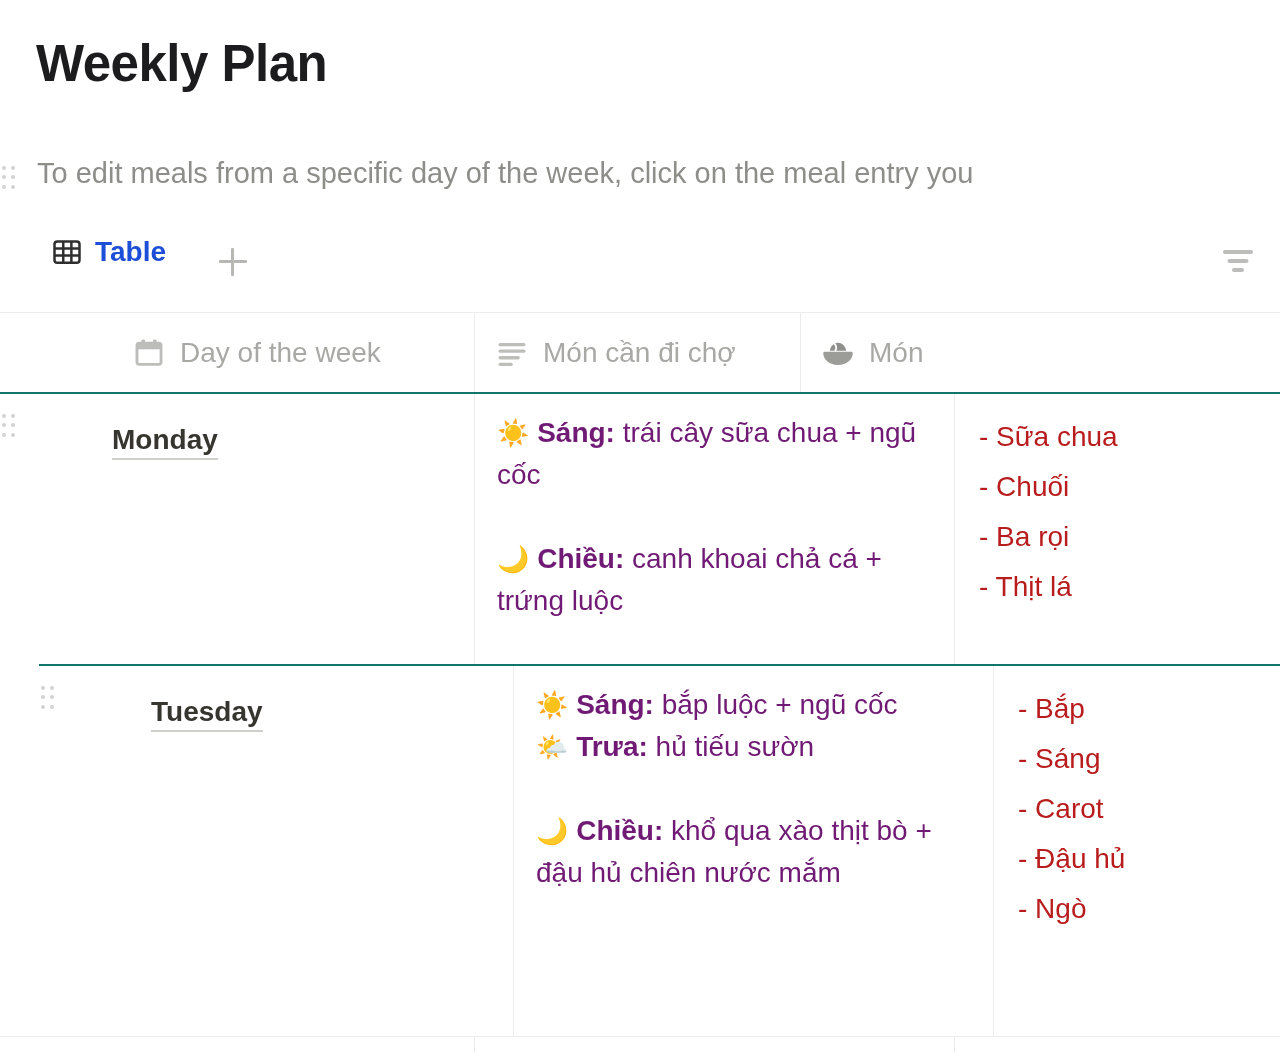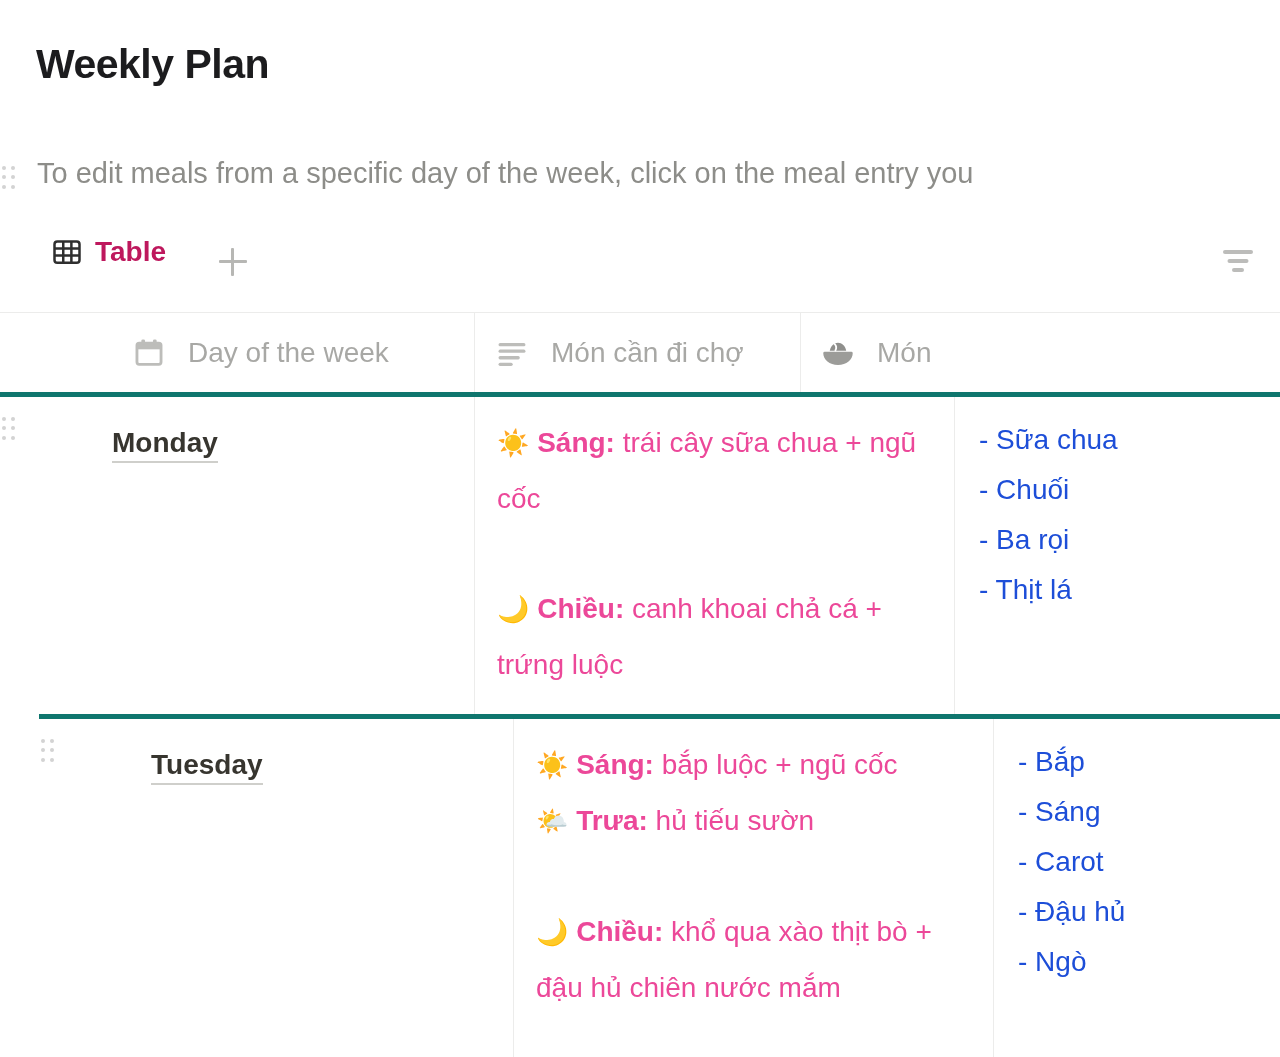--- a/index.html
+++ b/index.html
@@ -21,21 +21,21 @@
     width: 1280px;
     height: 1057px;
     background: #ffffff;
   }
 
   
   .page-title {
     position: absolute;
     left: 36px;
     top: 28px;
-    font-size: 41px;
+    font-size: 51px;
     line-height: 72px;
     font-weight: 700;
     letter-spacing: -0.5px;
     color: #1c1c1e;
     white-space: nowrap;
   }
 
   
   .desc-block {
     position: absolute;
@@ -96,21 +96,21 @@
     cursor: pointer;
   }
   .grid-icon {
     width: 30px;
     height: 30px;
     display: block;
   }
   .view-tab-label {
     font-size: 28px;
     font-weight: 700;
-    color: #be185d;
+    color: #1d4ed8;
     line-height: 30px;
   }
   .add-view-btn {
     position: absolute;
     left: 216px;
     top: 12px;
     width: 34px;
     height: 34px;
     cursor: pointer;
   }
@@ -151,21 +151,21 @@
   .table {
     position: absolute;
     left: 0;
     top: 312px;
     width: 1280px;
   }
   .trow {
     position: relative;
     display: flex;
     box-sizing: border-box;
-    border-top: 5px solid #0f766e;
+    border-top: 2px solid #0f766e;
   }
   .trow.header-row {
     border-top: 1px solid #ececeb;
     border-bottom: none;
     height: 80px;
   }
   .tcell {
     box-sizing: border-box;
     position: relative;
     padding: 0 20px;
@@ -176,21 +176,21 @@
 
   
   .header-row .tcell {
     display: flex;
     align-items: center;
     padding-top: 0;
   }
   .col-head {
     display: flex;
     align-items: center;
-    gap: 22px;
+    gap: 14px;
     cursor: pointer;
   }
   .col-head-label {
     font-size: 28px;
     color: #a8a8a5;
     line-height: 34px;
     white-space: nowrap;
   }
   .col-day .col-head   { margin-left: 112px; }
   .col-mon .col-head   { margin-left: 0px; }
@@ -215,35 +215,35 @@
     font-weight: 700;
     color: #37352f;
     border-bottom: 2px solid #cfcfcb;
     line-height: 36px;
     cursor: pointer;
     white-space: nowrap;
   }
 
   .meal-text {
     font-size: 28px;
-    line-height: 55px;
-    color: #ec4899;
+    line-height: 42px;
+    color: #701a75;
     padding-left: 2px;
   }
   .meal-line { display: inline; }
   .meal-emoji {
     font-family: "DejaVu Sans", sans-serif;
     font-size: 26px;
   }
   .meal-label { font-weight: 700; }
 
   .shop-list {
     font-size: 28px;
     line-height: 50px;
-    color: #1d4ed8;
+    color: #b91c1c;
     padding-left: 4px;
   }
   .shop-item { white-space: nowrap; }
 
   .bottom-row {
     height: 16px;
     border-top: 1px solid #ececeb;
     display: flex;
   }
 </style>

